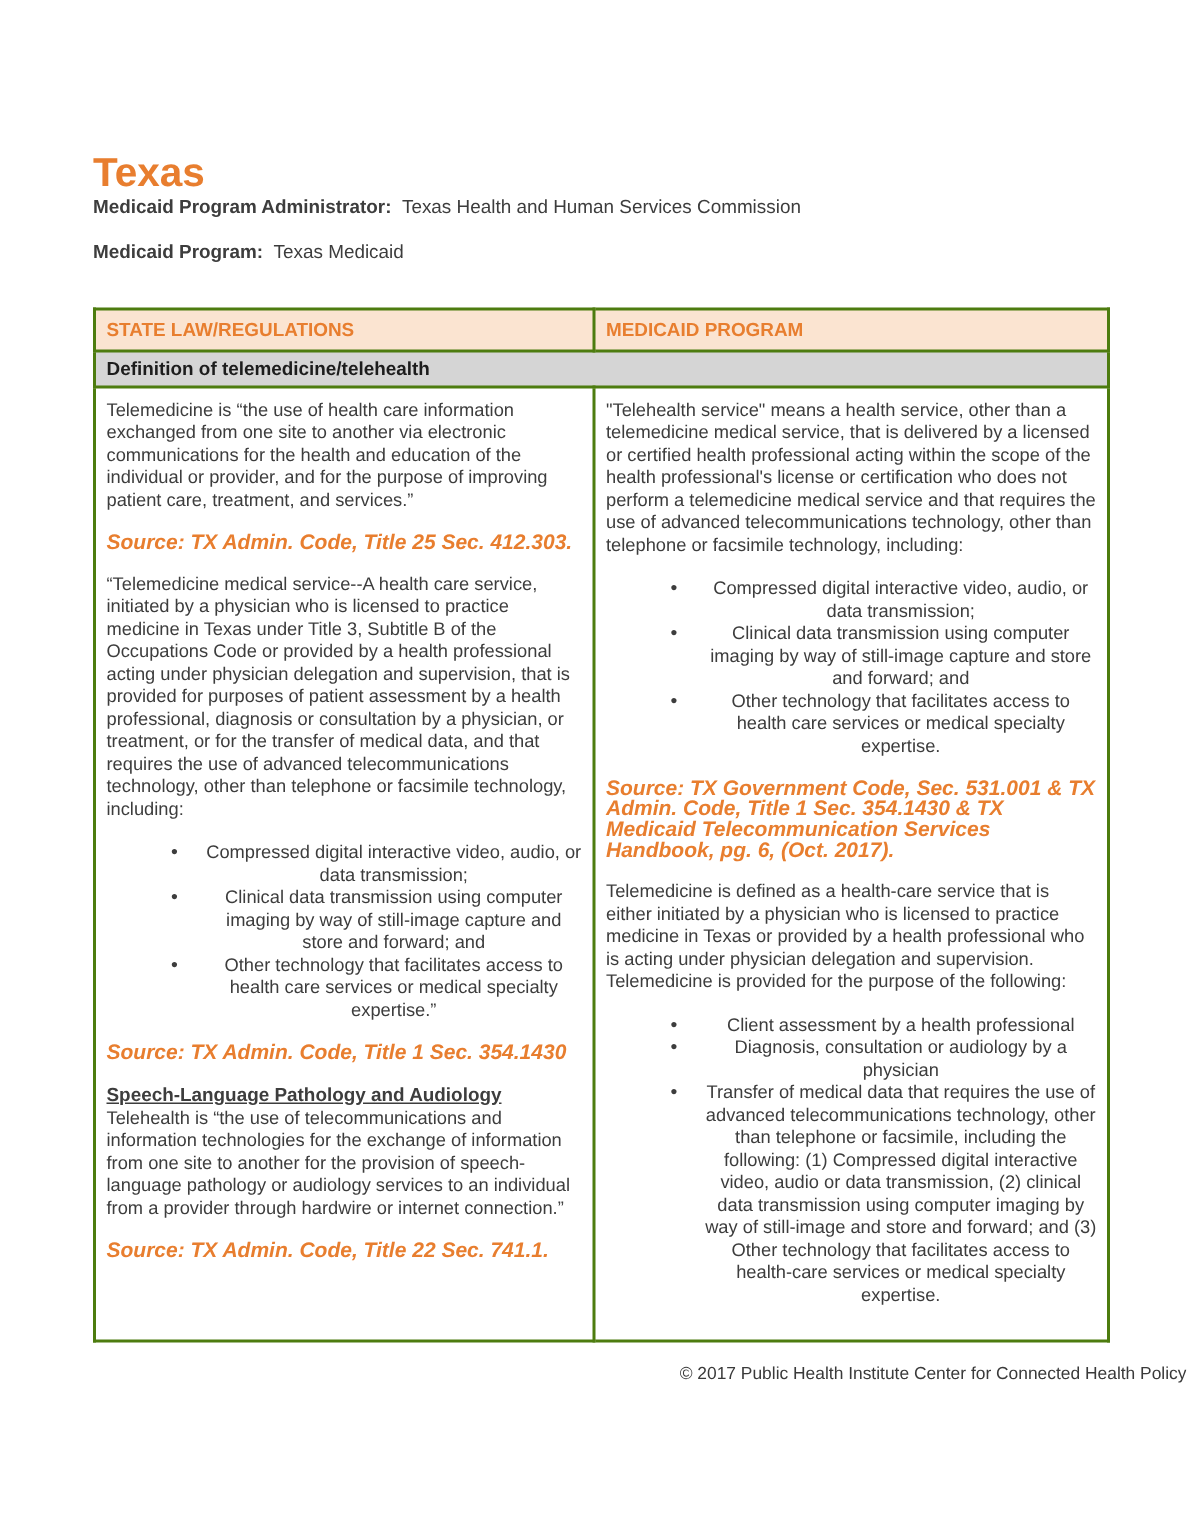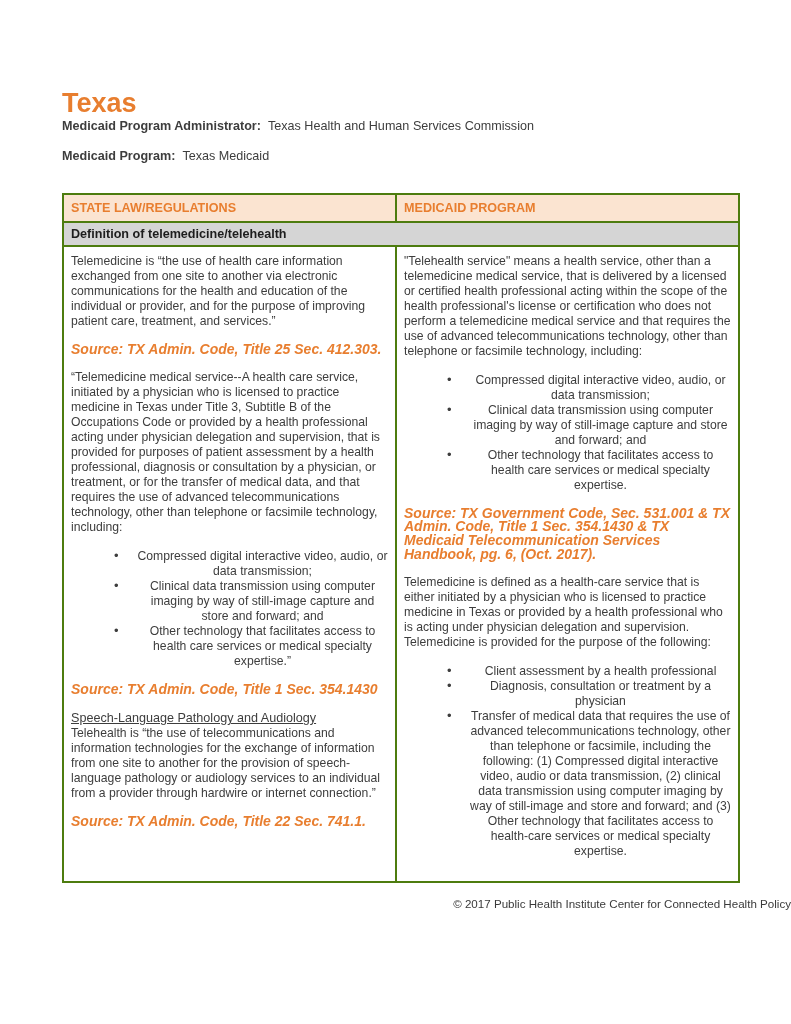--- a/index.html
+++ b/index.html
@@ -3,21 +3,21 @@
 <meta charset="utf-8">
 <style>
   html, body { margin: 0; padding: 0; }
   body {
     width: 791px; height: 1024px;
     background: #ffffff;
     font-family: "Liberation Sans", "DejaVu Sans", sans-serif;
     color: #3d3d3d;
     overflow: hidden;
   }
-  .page { padding: 88px 53px 0 62px; }
+  .page { padding: 88px 53px 0 62px; margin-top: 12px; }
 
   h1.title {
     margin: 0;
     font-size: 27px;
     font-weight: bold;
     line-height: 1.15;
     color: var(--accent, #E87E2F);
   }
 
   .kv { margin: 0; font-size: 12.6px; line-height: 15.4px; }
@@ -66,21 +66,21 @@
   td.cell p { margin: 0 0 14px 0; }
   td.cell p:last-child { margin-bottom: 0; }
   p.source {
     color: var(--accent, #E87E2F);
     font-weight: bold;
     font-style: italic;
     font-size: 14px;
     line-height: 13.6px;
   }
   p.subhead {
-    font-weight: normal;
+    font-weight: bold;
     text-decoration: underline;
     margin-bottom: 0 !important;
     font-size: 12.6px;
   }
   ul.bullets {
     margin: 14px 0;
     padding: 0 0 0 66px;
     list-style: none;
   }
   ul.bullets li { position: relative; text-align: center; }
@@ -152,21 +152,21 @@
           <p>"Telehealth service" means a health service, other than a telemedicine medical service, that is delivered by a licensed or certified health professional acting within the scope of the health professional's license or certification who does not perform a telemedicine medical service and that requires the use of advanced telecommunications technology, other than telephone or facsimile technology, including:</p>
           <ul class="bullets">
             <li>Compressed digital interactive video, audio, or data transmission;</li>
             <li>Clinical data transmission using computer imaging by way of still-image capture and store and forward; and</li>
             <li>Other technology that facilitates access to health care services or medical specialty expertise.</li>
           </ul>
           <p class="source">Source: TX Government Code, Sec. 531.001 &amp; TX Admin. Code, Title 1 Sec. 354.1430 &amp; TX Medicaid Telecommunication Services Handbook, pg. 6, (Oct. 2017).</p>
           <p>Telemedicine is defined as a health-care service that is either initiated by a physician who is licensed to practice medicine in Texas or provided by a health professional who is acting under physician delegation and supervision. Telemedicine is provided for the purpose of the following:</p>
           <ul class="bullets">
             <li>Client assessment by a health professional</li>
-            <li>Diagnosis, consultation or treatment by a physician</li>
+            <li>Diagnosis, consultation or audiology by a physician</li>
             <li>Transfer of medical data that requires the use of advanced telecommunications technology, other than telephone or facsimile, including the following: (1) Compressed digital interactive video, audio or data transmission, (2) clinical data transmission using computer imaging by way of still-image and store and forward; and (3) Other technology that facilitates access to health-care services or medical specialty expertise.</li>
           </ul>
         </td>
 
       </tr>
     </tbody>
   </table>
 </div>
 
 <div class="footer">© 2017 Public Health Institute Center for Connected Health Policy</div>

